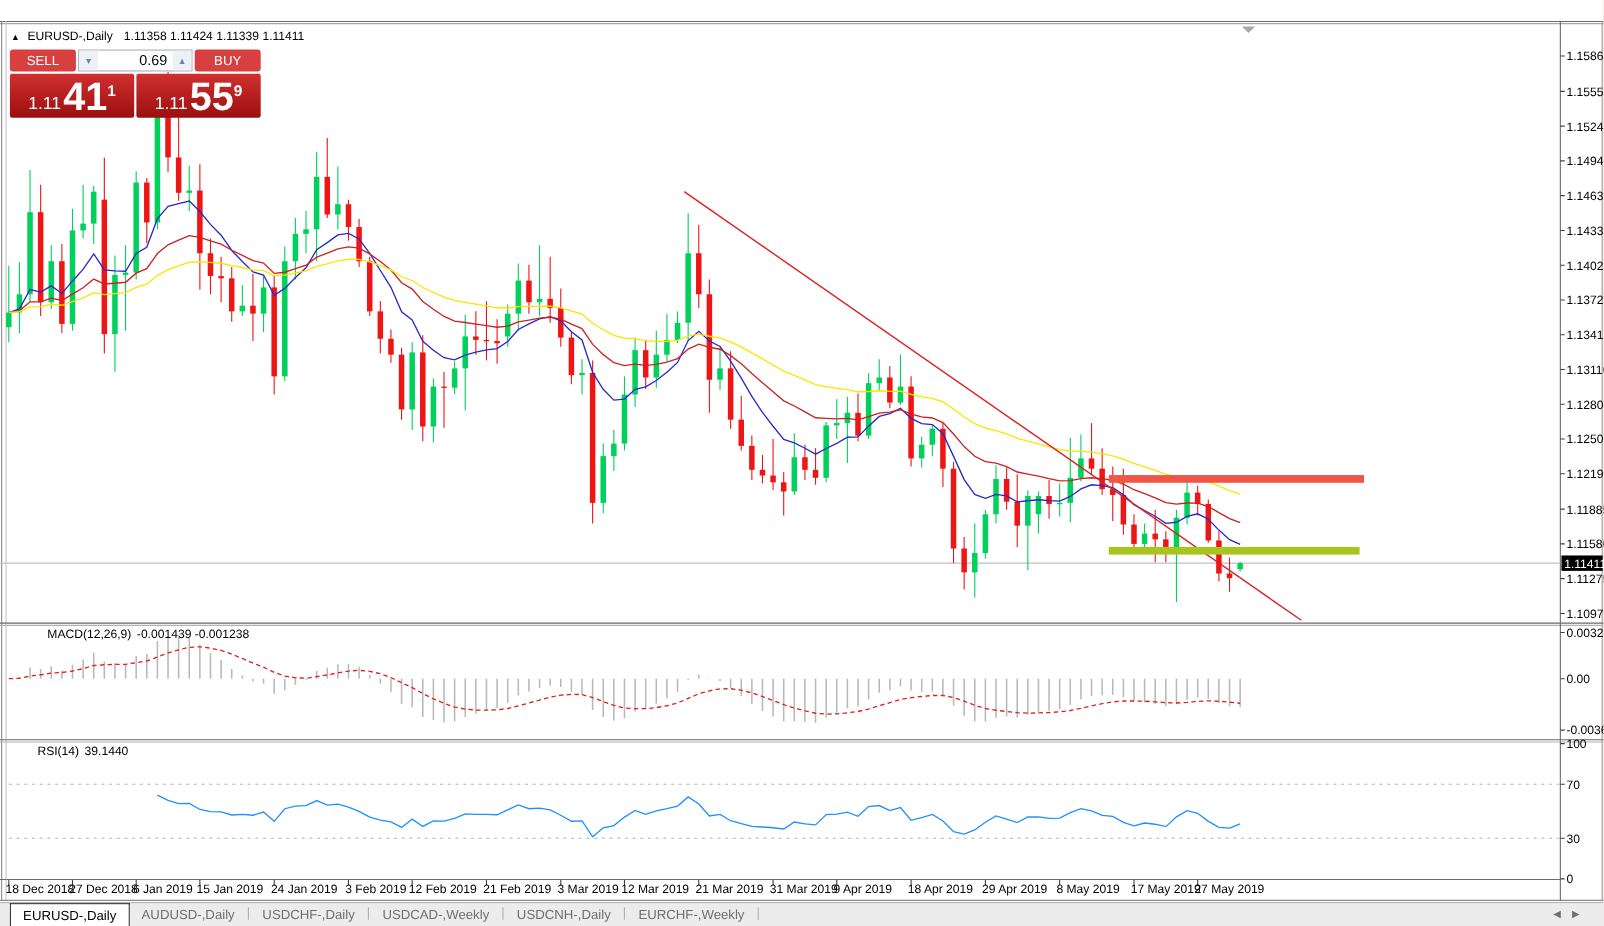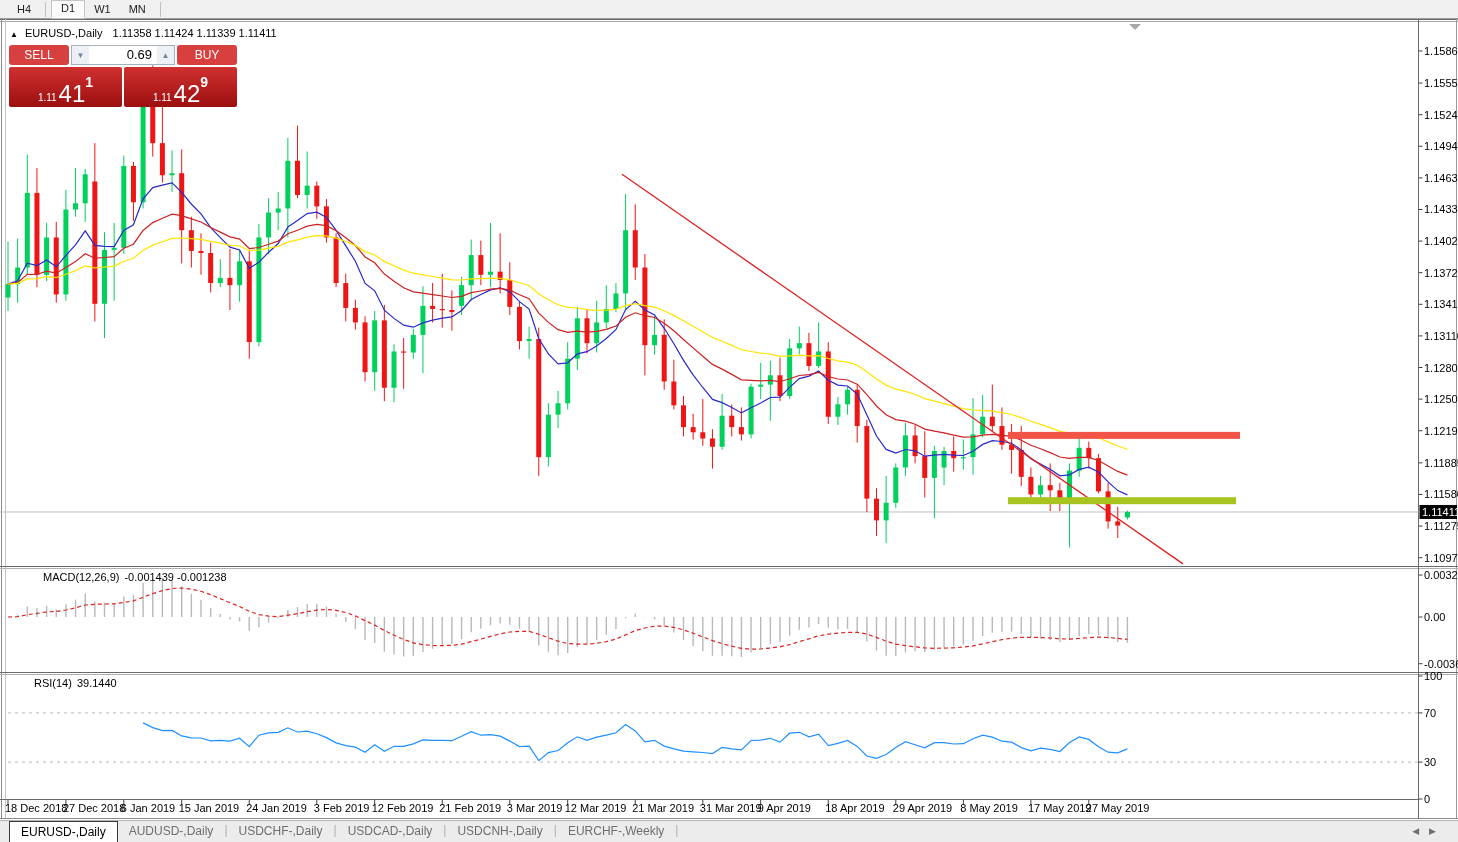--- a/index.html
+++ b/index.html
@@ -15,47 +15,39 @@
   .title-row .sym{margin-right:10px;}
   
   .trade{position:absolute;left:9px;top:45px;width:228px;z-index:6;}
   .t-row1{display:flex;gap:2px;height:20px;}
   .btn-sell,.btn-buy{flex:0 0 60px;background:#d84040;color:#fff;font-size:12px;text-align:center;line-height:20px;border-radius:3px;}
   .spin{flex:1;display:flex;background:#fff;border:1px solid #a8b0b8;box-sizing:border-box;}
   .spin-btn{width:17px;background:#edf1f5;color:#6b85a0;font-size:8px;text-align:center;line-height:19px;}
   .spin-val{flex:1;text-align:right;padding-right:5px;font-size:13px;line-height:18px;color:#000;}
   .t-row2{display:flex;gap:2px;margin-top:2px;height:40px;}
   .price-box{flex:1;background:linear-gradient(#d03030,#9c0f0f);border-radius:2px;color:#fff;display:flex;align-items:flex-end;justify-content:center;padding-bottom:4px;box-sizing:border-box;}
-  .pb-small{font-size:10px;line-height:1;margin-right:2px;}
-  .pb-big{font-size:24px;font-weight:normal;line-height:0.8;}
+  .pb-small{font-size:16px;line-height:1;margin-right:2px;}
+  .pb-big{font-size:36px;font-weight:bold;line-height:0.8;}
   .pb-sup{font-size:14px;font-weight:bold;line-height:1;margin-bottom:14px;}
   
   .ind-label{position:absolute;left:10px;font-size:11px;color:#000;z-index:5;white-space:nowrap;}
   .ind-label span{margin-right:5px;}
   
   .tabbar{position:absolute;left:0;top:820px;width:1458px;height:22px;background:#ececec;border-top:1px solid #b4b4b4;display:flex;align-items:stretch;font-size:12px;color:#6e6e6e;box-sizing:border-box;}
   .tab{padding:3px 11px 0 11px;white-space:nowrap;}
   .tab.active{background:#fff;border:1px solid #3a3a3a;border-bottom:none;color:#000;margin-left:9px;font-size:12px;}
   .tab-sep{color:#b0b0b0;padding-top:2px;}
   .tab-arrows{margin-left:auto;margin-right:12px;color:#707070;font-size:9px;padding-top:5px;letter-spacing:10px;}
   svg text{font-family:"Liberation Sans",sans-serif;font-size:11px;fill:#000;}
 </style>
 </head>
 <body>
 
 <div class="screen">
 
-  <div class="toolbar">
-    <div class="tf-btn">H4</div>
-    <div class="tf-sep"></div>
-    <div class="tf-btn active">D1</div>
-    <div class="tf-btn">W1</div>
-    <div class="tf-btn">MN</div>
-    <div class="tf-sep"></div>
-  </div>
 
   <svg id="chart-svg" width="1458" height="801" style="position:absolute;left:0;top:19px;">
       <g>
         <line x1="0" y1="0.5" x2="1458" y2="0.5" stroke="#6a6a6a"></line>
         <line x1="0" y1="2.5" x2="1458" y2="2.5" stroke="#a8a8a8"></line>
         <line x1="1.5" y1="0" x2="1.5" y2="800" stroke="#8a8a8a"></line>
         <line x1="5.5" y1="0" x2="5.5" y2="800" stroke="#c4c4c4"></line>
         <line x1="1456.5" y1="0" x2="1456.5" y2="800" stroke="#9a9a9a"></line>
         <line x1="0" y1="547.5" x2="1458" y2="547.5" stroke="#6a6a6a"></line>
         <line x1="0" y1="549.5" x2="1458" y2="549.5" stroke="#b0b0b0"></line>
@@ -779,40 +771,40 @@
       <div class="btn-buy">BUY</div>
     </div>
     <div class="t-row2">
       <div class="price-box">
         <span class="pb-small">1.11</span>
           <span class="pb-big">41</span>
           <span class="pb-sup">1</span>
       </div>
       <div class="price-box">
         <span class="pb-small">1.11</span>
-          <span class="pb-big">42</span>
+          <span class="pb-big">55</span>
           <span class="pb-sup">9</span>
       </div>
     </div>
   </div>
 
   <div class="ind-label" style="top:571px;margin-left:33px;">
     <span>MACD(12,26,9)</span><span>-0.001439 -0.001238</span>
   </div>
   <div class="ind-label" style="top:677px;margin-left:24px;">
     <span>RSI(14)</span><span>39.1440</span>
   </div>
 
   <div class="tabbar">
     <div class="tab active">EURUSD-,Daily</div>
     <div class="tab">AUDUSD-,Daily</div>
     <div class="tab-sep">|</div>
     <div class="tab">USDCHF-,Daily</div>
     <div class="tab-sep">|</div>
-    <div class="tab">USDCAD-,Daily</div>
+    <div class="tab">USDCAD-,Weekly</div>
     <div class="tab-sep">|</div>
     <div class="tab">USDCNH-,Daily</div>
     <div class="tab-sep">|</div>
     <div class="tab">EURCHF-,Weekly</div>
     <div class="tab-sep">|</div>
     <div class="tab-arrows"><span>◀</span><span>▶</span></div>
   </div>
 
 </div>
 

